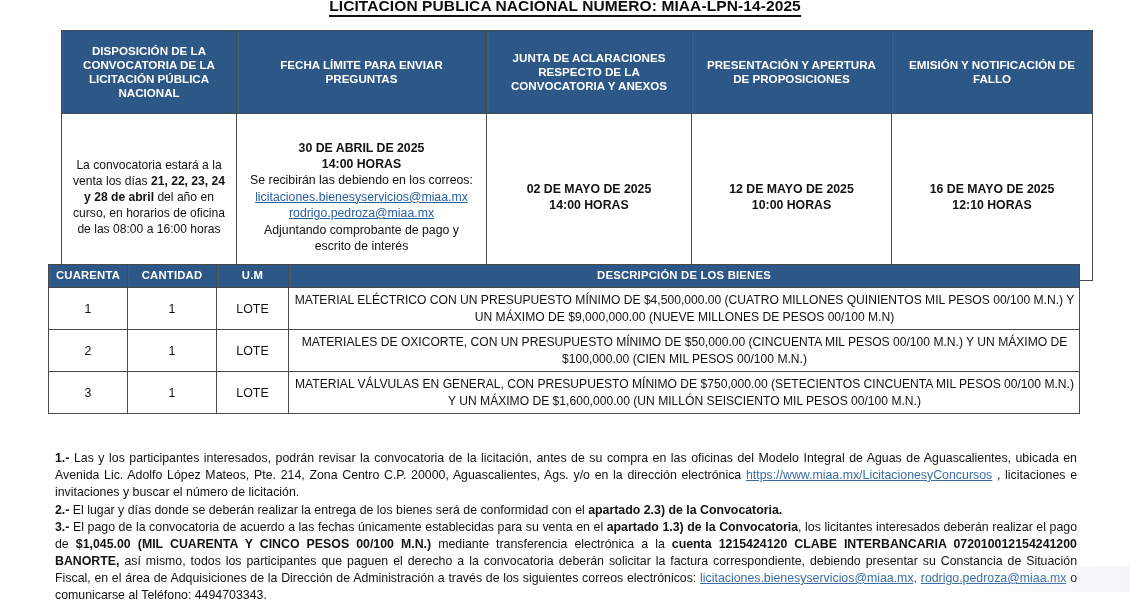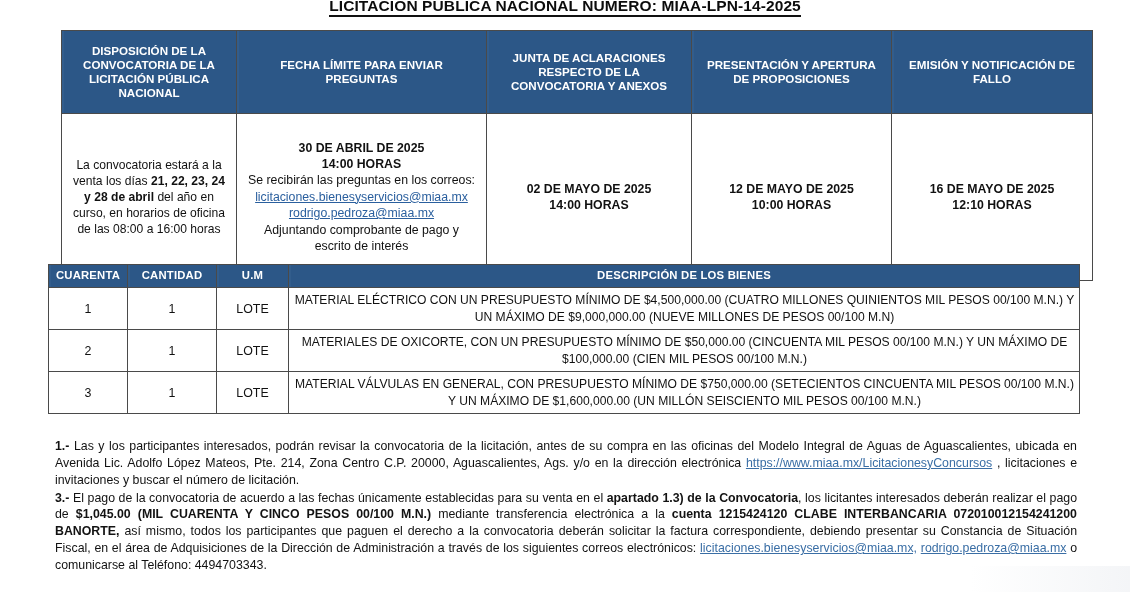--- a/index.html
+++ b/index.html
@@ -116,21 +116,21 @@
   #notes {
     position: absolute;
     left: 55px;
     top: 434px;
     width: 1022px;
     font-size: 12.35px;
     line-height: 1.365;
     text-align: justify;
     color: #121212;
   }
-  #notes p { margin: 4px 0 0 0; }
+  #notes p { margin: 16px 0 0 0; }
   #notes p + p { margin-top: 1px; }
   .note-num { font-weight: bold; }
   .url-link {
     color: #3a6ea5;
     text-decoration: underline;
     word-break: break-all;
   }
   .inline-mail {
     color: #3a6ea5;
     text-decoration: underline;
@@ -172,21 +172,21 @@
   </thead>
   <tbody>
     <tr>
       <td class="body-cell c1">
         <span>La convocatoria estará a la venta los días </span><span class="b">21, 22, 23, 24 y 28 de abril</span><span> del año en curso, en horarios de oficina de las 08:00 a 16:00 horas</span>
       </td>
 
       <td class="body-cell">
         <div class="b">30 DE ABRIL DE 2025</div>
         <div class="b">14:00 HORAS</div>
-        <div>Se recibirán las preguntas en los correos:</div>
+        <div>Se recibirán las debiendo en los correos:</div>
         <a class="mail-link" href="#">licitaciones.bienesyservicios@miaa.mx</a>
         <a class="mail-link" href="#">rodrigo.pedroza@miaa.mx</a>
         <div>Adjuntando comprobante de pago y escrito de interés</div>
       </td>
 
       <td class="body-cell">
         <div class="b">02 DE MAYO DE 2025</div>
         <div class="b">14:00 HORAS</div>
       </td>
 
@@ -237,18 +237,19 @@
       <td class="num-cell">LOTE</td>
       <td class="desc-cell">MATERIAL VÁLVULAS EN GENERAL, CON PRESUPUESTO MÍNIMO DE $750,000.00 (SETECIENTOS CINCUENTA MIL PESOS 00/100 M.N.) Y UN MÁXIMO DE $1,600,000.00 (UN MILLÓN SEISCIENTO MIL PESOS 00/100 M.N.)</td>
     </tr>
   </tbody>
 </table>
 
 <div id="notes">
 
   <p><span class="note-num">1.-</span><span> Las y los participantes interesados, podrán revisar la convocatoria de la licitación, antes de su compra en las oficinas del Modelo Integral de Aguas de Aguascalientes, ubicada en Avenida Lic. Adolfo López Mateos, Pte. 214, Zona Centro C.P. 20000, Aguascalientes, Ags. y/o en la dirección electrónica </span><a class="url-link" href="#">https://www.miaa.mx/LicitacionesyConcursos</a><span> , licitaciones e invitaciones y buscar el número de licitación.</span></p>
 
+  <p><span class="note-num">2.-</span><span> El lugar y días donde se deberán realizar la entrega de los bienes será de conformidad con el </span><span class="b">apartado 2.3) de la Convocatoria.</span></p>
 
   <p><span class="note-num">3.-</span><span> El pago de la convocatoria de acuerdo a las fechas únicamente establecidas para su venta en el </span><span class="b">apartado 1.3) de la Convocatoria</span><span>, los licitantes interesados deberán realizar el pago de </span><span class="b">$1,045.00 (MIL CUARENTA Y CINCO PESOS 00/100 M.N.)</span><span> mediante transferencia electrónica a la </span><span class="b">cuenta 1215424120 CLABE INTERBANCARIA 072010012154241200 BANORTE,</span><span> así mismo, todos los participantes que paguen el derecho a la convocatoria deberán solicitar la factura correspondiente, debiendo presentar su Constancia de Situación Fiscal, en el área de Adquisiciones de la Dirección de Administración a través de los siguientes correos electrónicos: </span><a class="inline-mail" href="#">licitaciones.bienesyservicios@miaa.mx,</a><span> </span><a class="inline-mail" href="#">rodrigo.pedroza@miaa.mx</a><span> o comunicarse al Teléfono: 4494703343.</span></p>
 
 </div>
 
 <div class="speckle"></div>
 
 </body></html>

